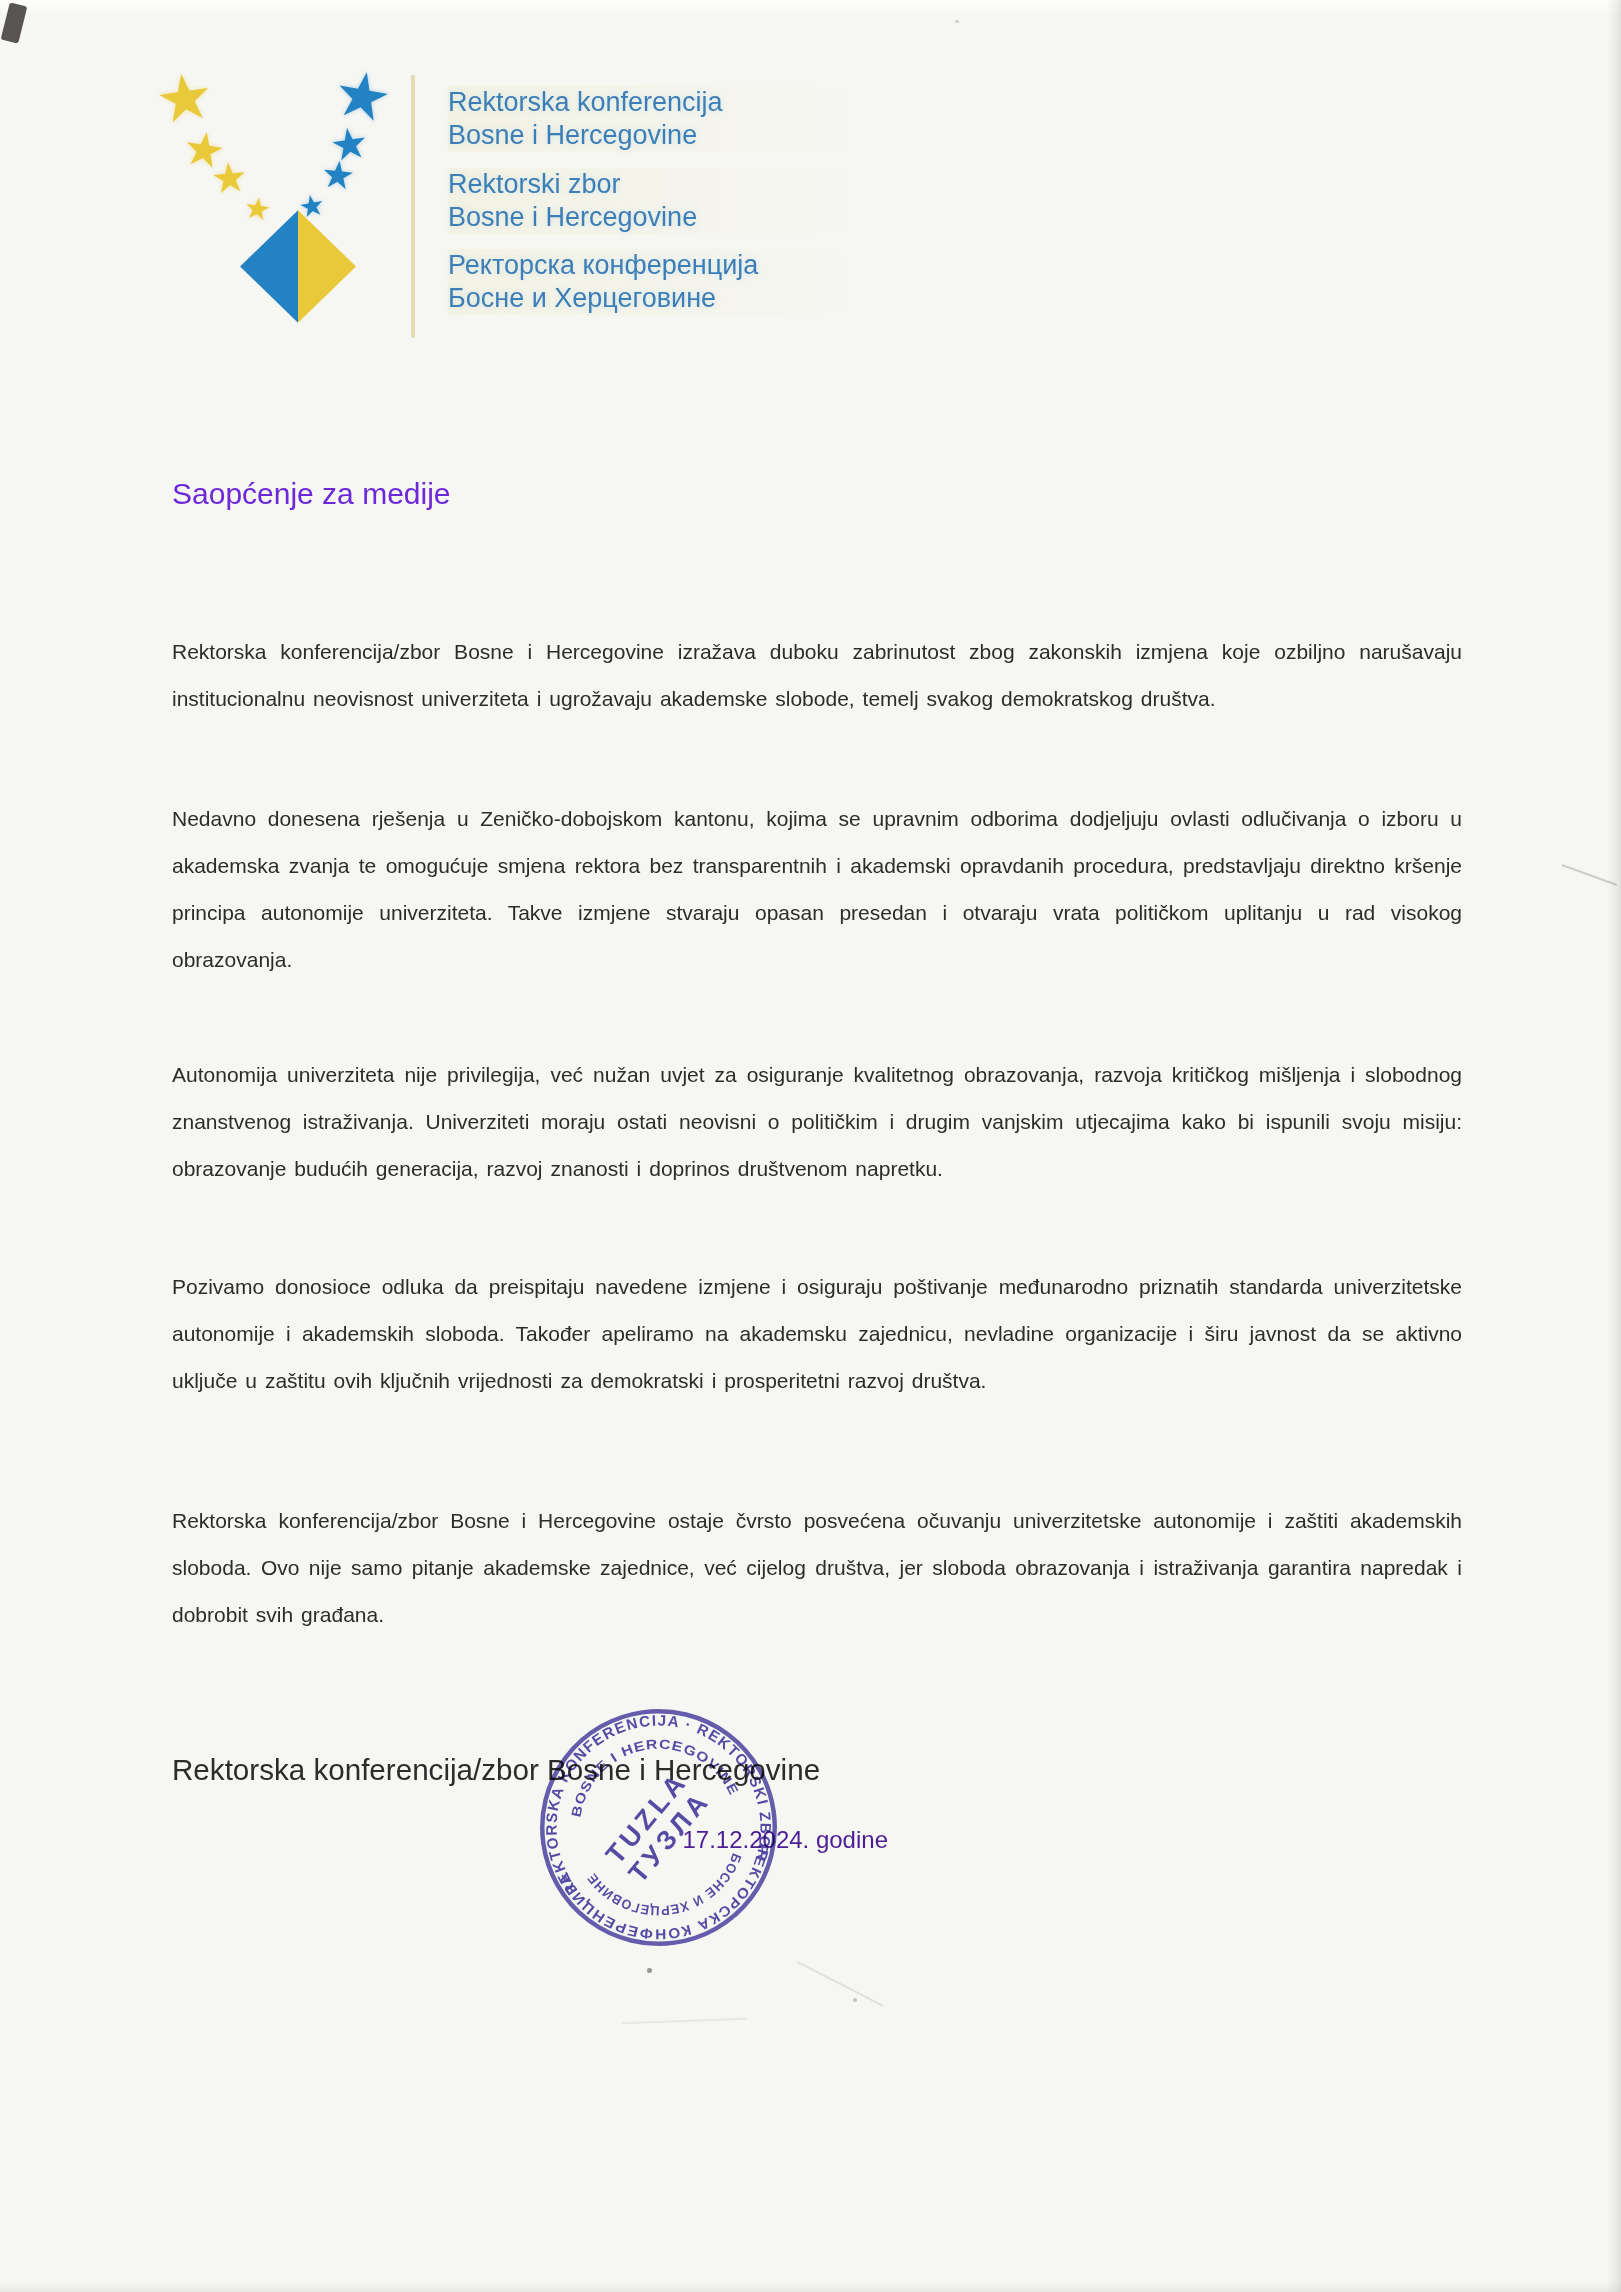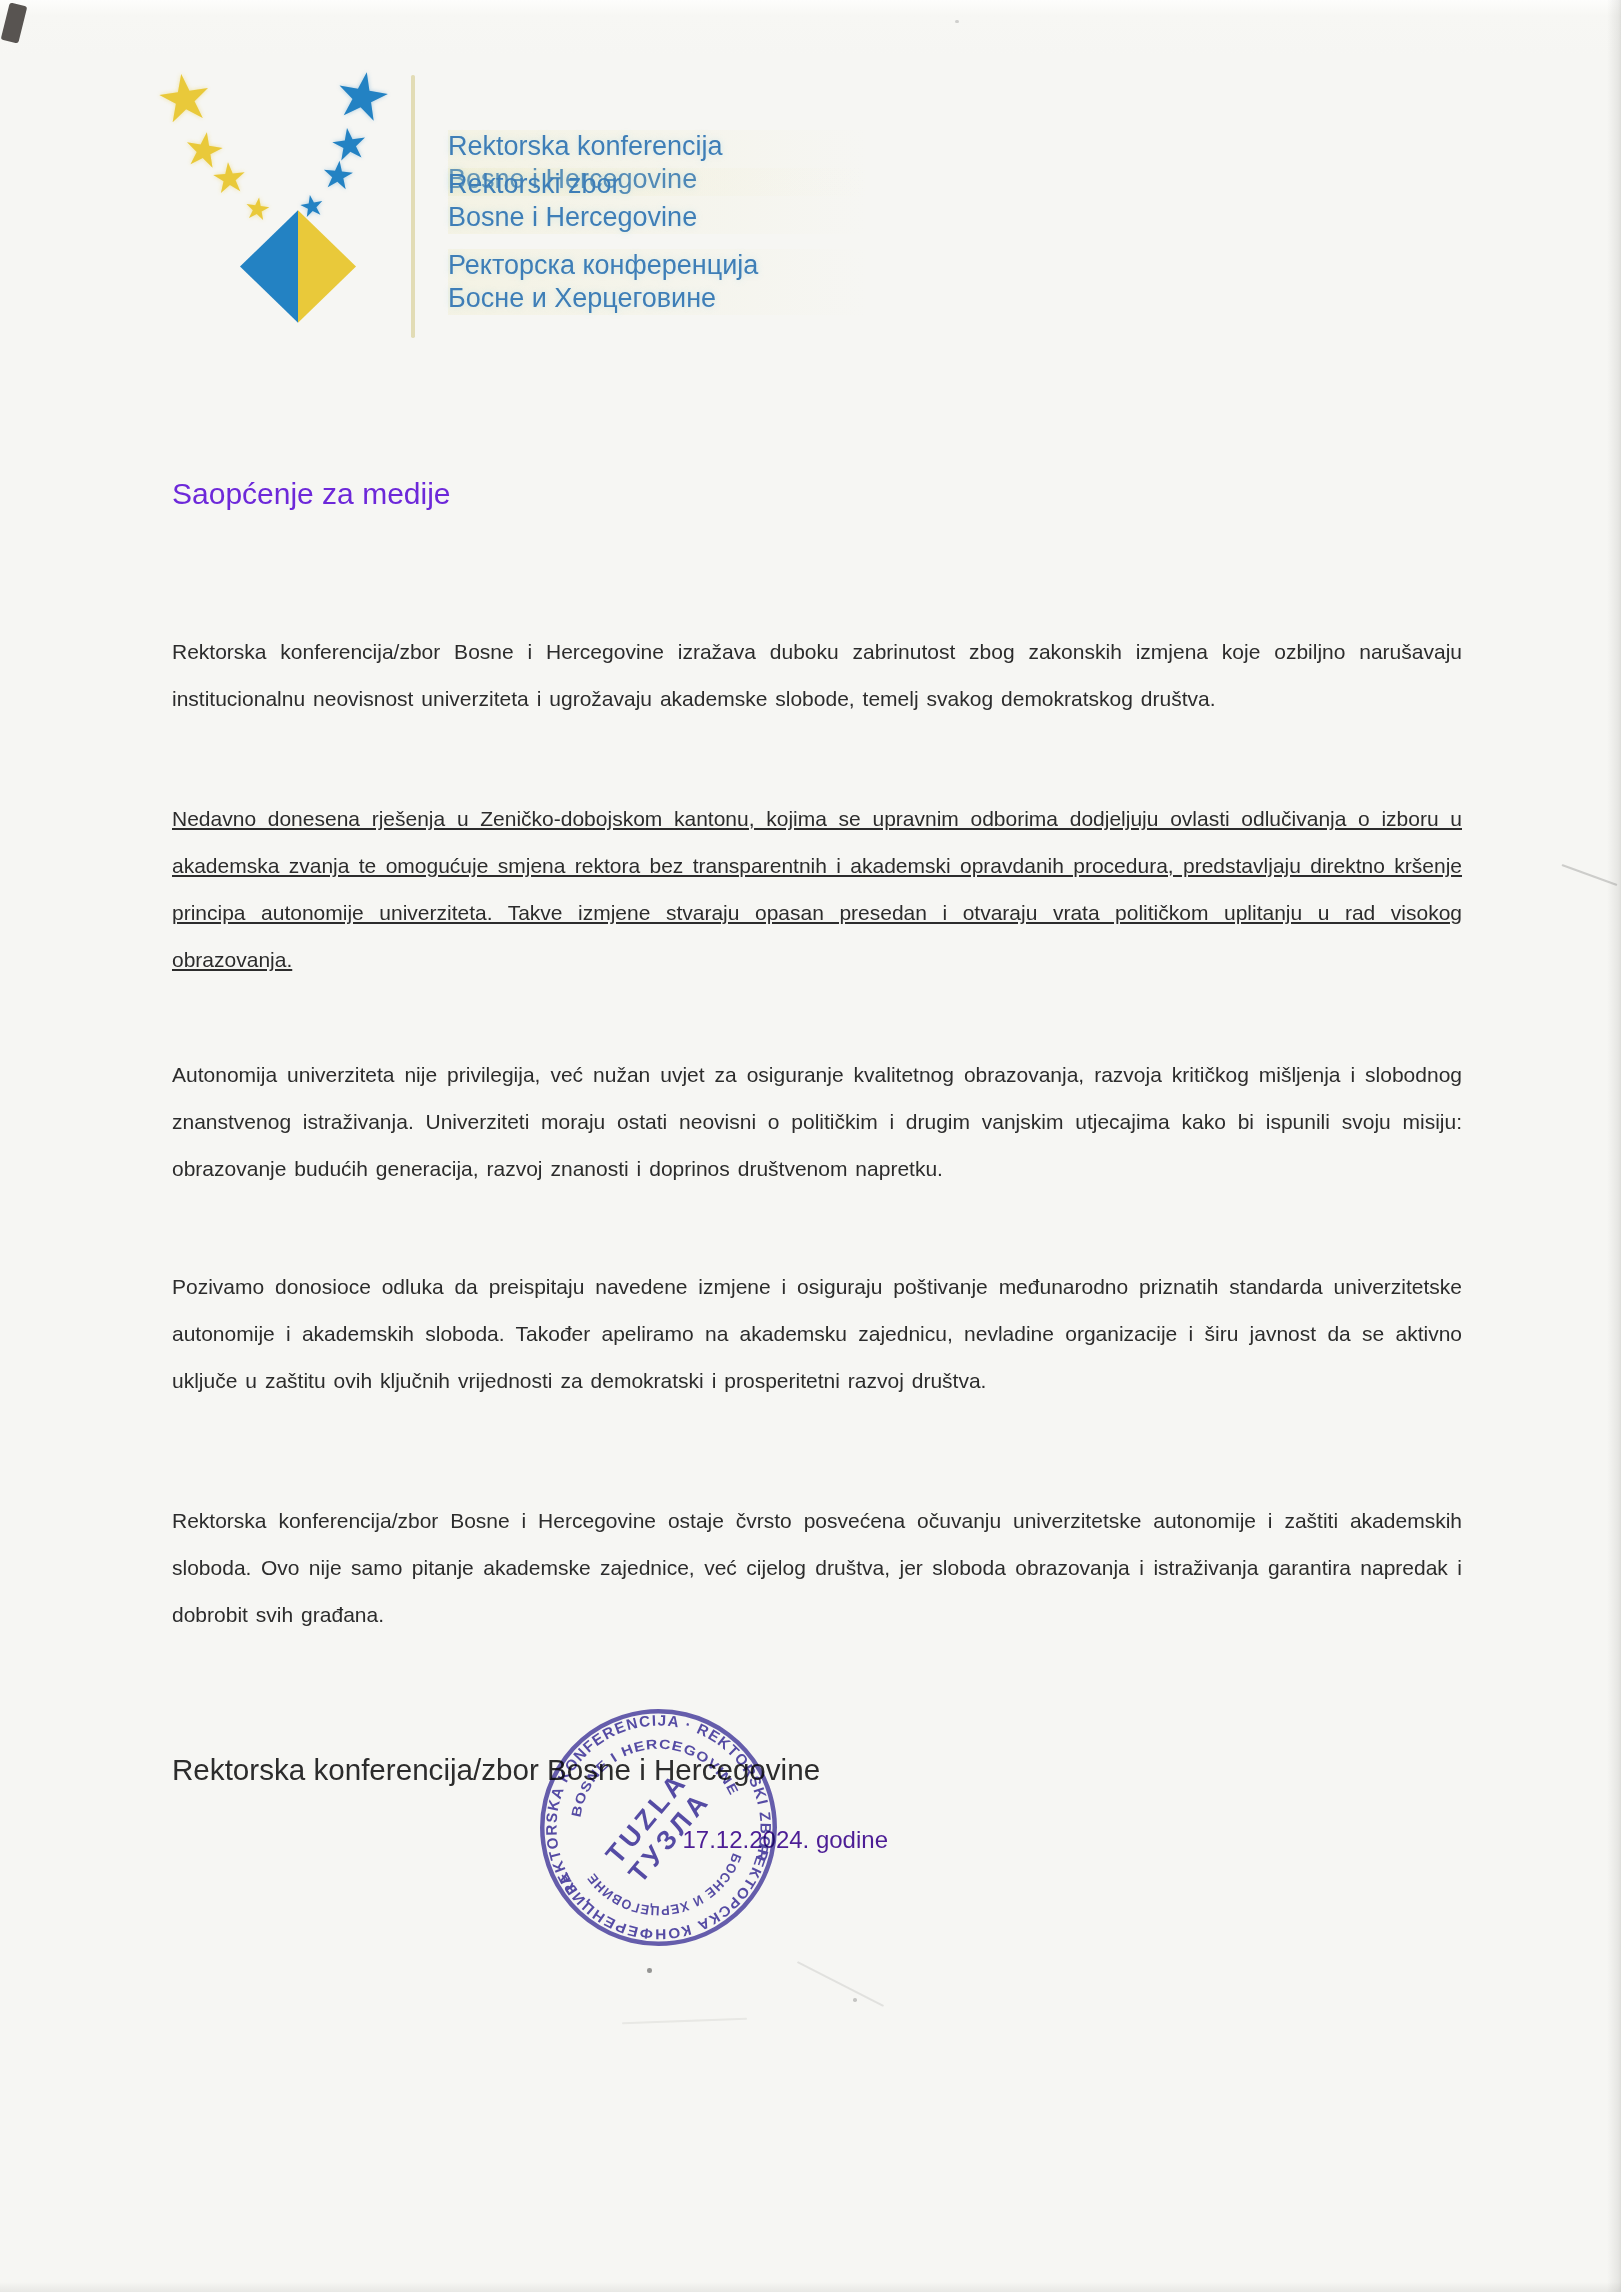--- a/index.html
+++ b/index.html
@@ -38,36 +38,36 @@
     position:absolute;left:411px;top:75px;width:3.6px;height:263px;
     background:#ded7a9;opacity:.85;border-radius:1.8px;
   }
   .org-names{position:absolute;left:448px;top:0;width:430px;}
   .org-group{
     position:absolute;left:0;width:421px;
     font-size:27px;line-height:33px;color:#3e7eb7;
     text-shadow:0 0 6.3px rgba(140,205,225,.35);
     background:linear-gradient(90deg,rgba(236,230,176,.22),rgba(236,230,176,0));
   }
-  .org-group.g1{top:86px;margin-top:44px;}
+  .org-group.g1{top:86px;}
   .org-group.g2{top:168px;}
   .org-group.g3{top:249px;}
 
   
   .heading{
     position:absolute;left:172px;top:477px;width:1290px;
     font-size:30px;color:#6d28d9;
   }
   .para{
     position:absolute;left:172px;width:1290px;
     font-size:21px;line-height:47px;color:#2c2c2c;
     text-align:justify;word-spacing:.10em;
   }
   .p1{top:628px;}
-  .p2{top:795px;text-decoration:underline;}
+  .p2{top:795px;}
   .p3{top:1051px;}
   .p4{top:1263px;}
   .p5{top:1471px;margin-top:26px;}
   .sig-line{
     position:absolute;left:172px;top:1753px;width:1290px;
     font-size:29.6px;color:#2c2c2c;
   }
   .date-line{
     position:absolute;left:172px;top:1826px;width:716px;
     font-size:24px;color:#4c1d95;text-align:right;

